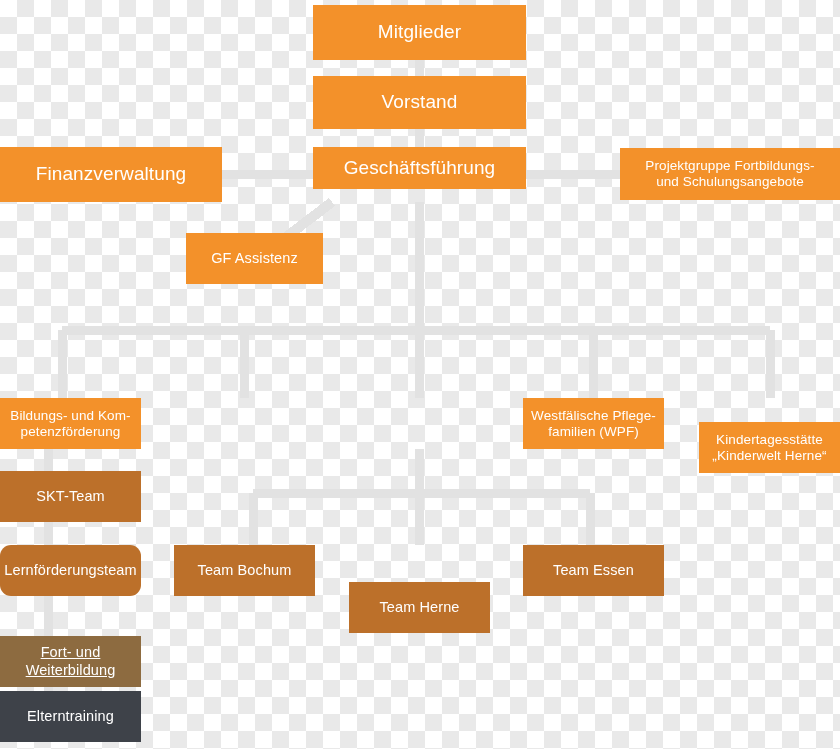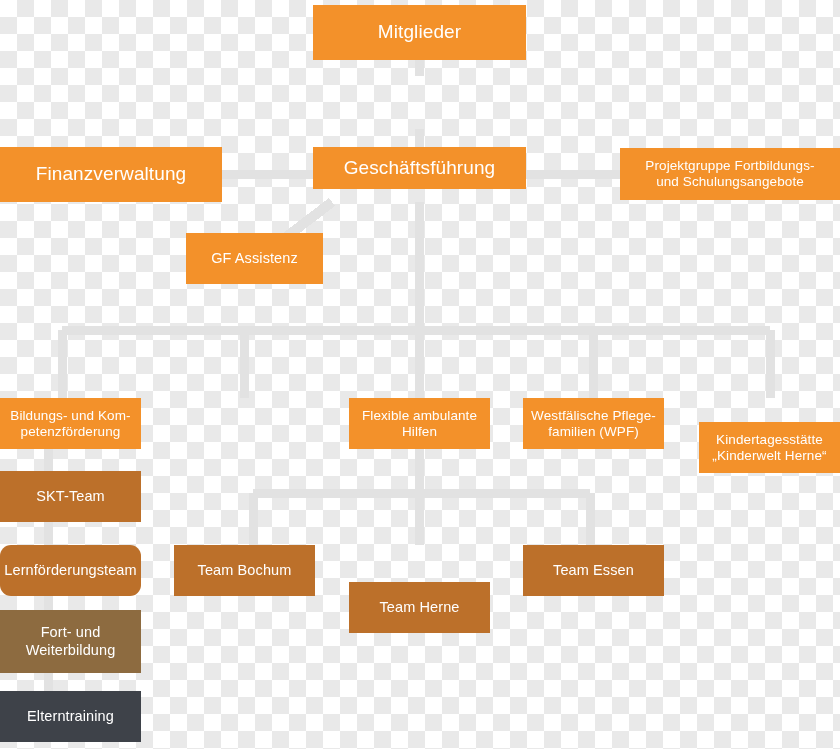--- a/index.html
+++ b/index.html
@@ -87,51 +87,50 @@
       <line x1="419" y1="449" x2="419" y2="493"></line>
       <line x1="253" y1="493" x2="590" y2="493"></line>
       <line x1="253" y1="493" x2="253" y2="545"></line>
       <line x1="419" y1="493" x2="419" y2="545"></line>
       <line x1="590" y1="493" x2="590" y2="545"></line>
     </g>
   </svg>
 
   <div class="node lvl-orange fs-19" style="left:313px;top:5px;width:213px;height:55px;">Mitglieder</div>
 
+  <div class="node lvl-orange fs-19" style="left:313px;top:76px;width:213px;height:53px;">Vorstand</div>
 
   <div class="node lvl-orange fs-19" style="left:0px;top:147px;width:222px;height:55px;">Finanzverwaltung</div>
 
   <div class="node lvl-orange fs-19" style="left:313px;top:147px;width:213px;height:42px;">Geschäftsführung</div>
 
   <div class="node lvl-orange fs-14" style="left:620px;top:148px;width:220px;height:52px;">Projektgruppe Fortbildungs-
 und Schulungsangebote</div>
 
   <div class="node lvl-orange fs-15" style="left:186px;top:233px;width:137px;height:51px;">GF Assistenz</div>
 
   <div class="node lvl-orange fs-14" style="left:0px;top:398px;width:141px;height:51px;">Bildungs- und Kom-
 petenzförderung</div>
 
 
-  <div class="node lvl-orange fs-14" style="left:349px;top:398px;width:141px;height:51px;">Flexible ambulante
-Hilfen</div>
 
   <div class="node lvl-orange fs-14" style="left:523px;top:398px;width:141px;height:51px;">Westfälische Pflege-
 familien (WPF)</div>
 
   <div class="node lvl-orange fs-14" style="left:699px;top:398px;width:141px;height:51px;margin-top:24px;">Kindertagesstätte
 „Kinderwelt Herne“</div>
 
   <div class="node lvl-brown fs-15" style="left:0px;top:471px;width:141px;height:51px;">SKT-Team</div>
 
   <div class="node lvl-brown fs-15" style="left:0px;top:545px;width:141px;height:51px;border-radius:11px;">Lernförderungsteam</div>
 
   <div class="node lvl-brown fs-15" style="left:174px;top:545px;width:141px;height:51px;">Team Bochum</div>
 
   <div class="node lvl-brown fs-15" style="left:349px;top:545px;width:141px;height:51px;margin-top:37px;">Team Herne</div>
 
   <div class="node lvl-brown fs-15" style="left:523px;top:545px;width:141px;height:51px;">Team Essen</div>
 
-  <div class="node lvl-tan fs-15" style="left:0px;top:610px;width:141px;height:63px;">Fort- und
+  <div class="node lvl-tan fs-15" style="left:0px;top:636px;width:141px;height:51px;text-decoration:underline;">Fort- und
 Weiterbildung</div>
 
   <div class="node lvl-dark fs-15" style="left:0px;top:691px;width:141px;height:51px;">Elterntraining</div>
 
 </div>
 
 </body></html>

